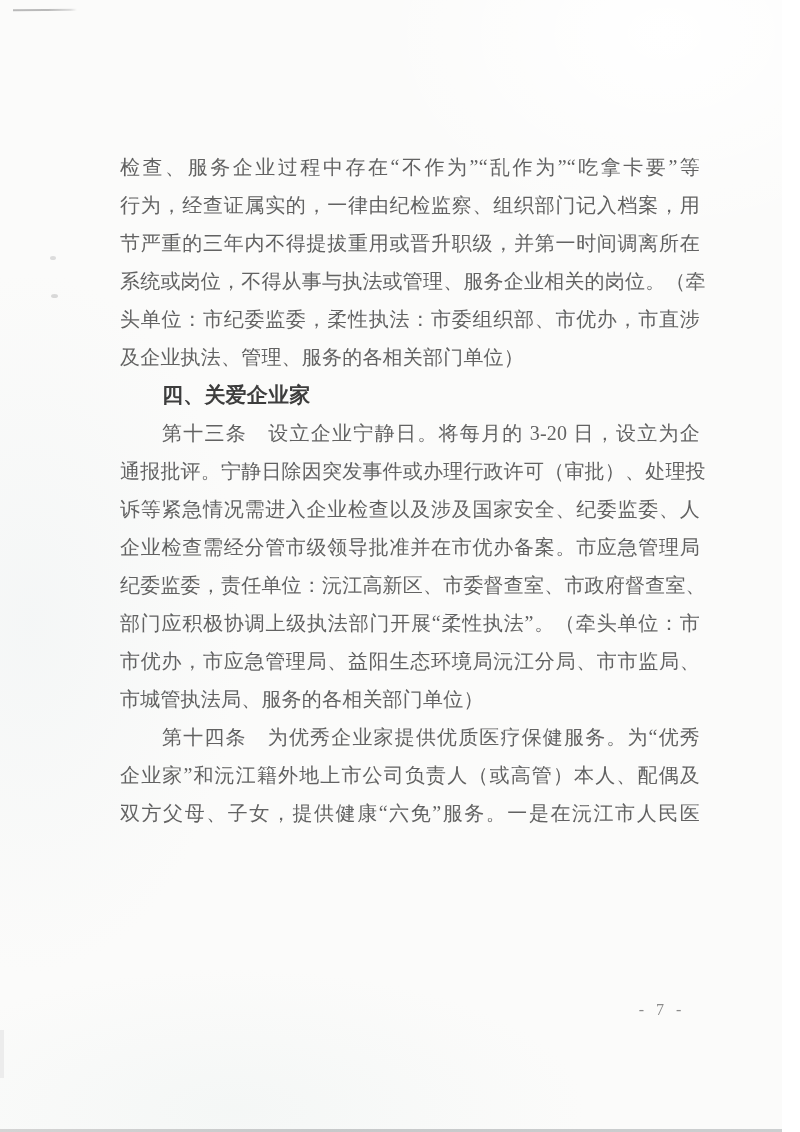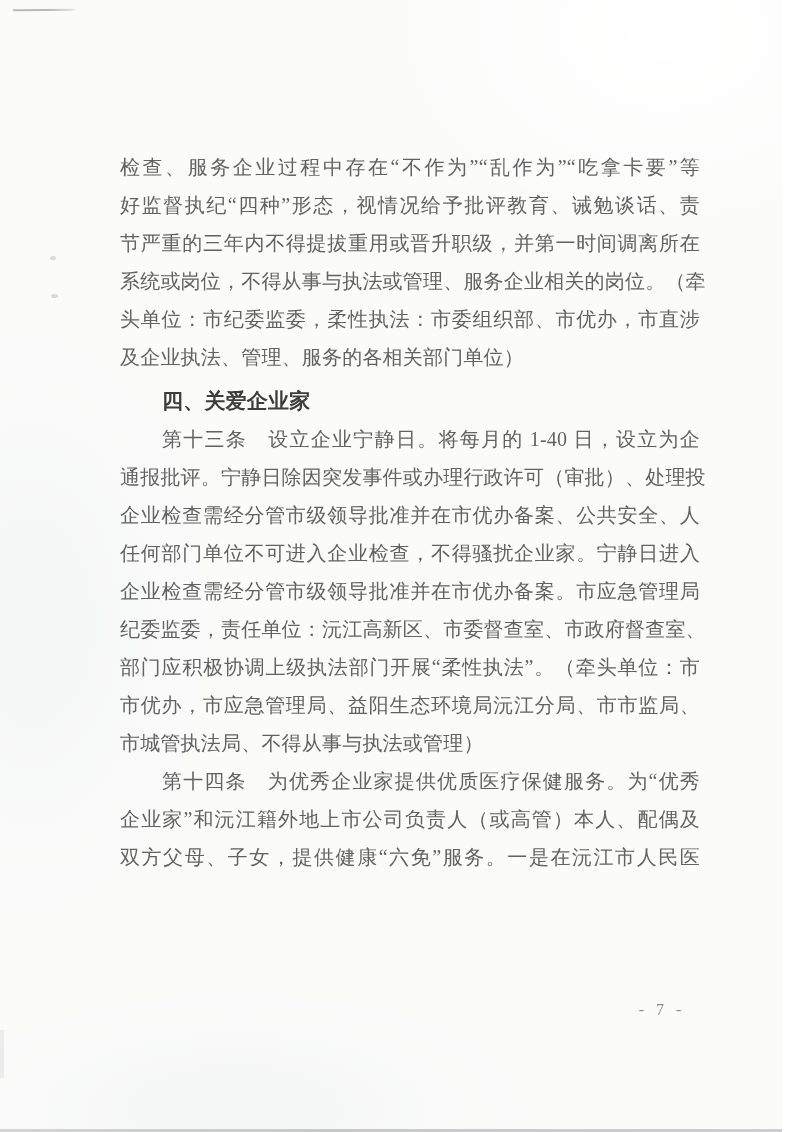--- a/index.html
+++ b/index.html
@@ -55,56 +55,54 @@
   }
   .line.body-end{text-align:center;text-align-last:left;}
   .line.body-indent{padding-left:42px;}
   .line.heading{
     padding-left:42px;
     text-align:left;text-align-last:left;
     font-family:"Liberation Sans","DejaVu Sans",sans-serif;
     font-weight:700;
     font-size:21px;
     color:var(--heading-text);
-    margin-top:6px;
   }
   .pageno{
     position:absolute;left:630px;top:998px;width:64px;height:24px;
     line-height:24px;text-align:center;
     font-size:16px;letter-spacing:4px;
     color:var(--pageno-text);
     filter:blur(0.3px);
   }
 </style>
 </head>
 <body>
 
 <div class="page">
   <div class="art-topline"></div>
   <div class="art-speck1"></div>
   <div class="art-speck2"></div>
   <div class="art-leftedge"></div>
 
   <div class="textblock">
       <div class="line body">检查、服务企业过程中存在“不作为”“乱作为”“吃拿卡要”等</div>
-      <div class="line body">好监督执纪“四种”形态，视情况给予批评教育、诫勉谈话、责</div>
+      <div class="line body">行为，经查证属实的，一律由纪检监察、组织部门记入档案，用</div>
       <div class="line body">节严重的三年内不得提拔重用或晋升职级，并第一时间调离所在</div>
       <div class="line body">系统或岗位，不得从事与执法或管理、服务企业相关的岗位。（牵</div>
       <div class="line body">头单位：市纪委监委，柔性执法：市委组织部、市优办，市直涉</div>
       <div class="line body-end">及企业执法、管理、服务的各相关部门单位）</div>
       <div class="line heading">四、关爱企业家</div>
-      <div class="line body-indent">第十三条　设立企业宁静日。将每月的 1-40 日，设立为企</div>
+      <div class="line body-indent">第十三条　设立企业宁静日。将每月的 3-20 日，设立为企</div>
       <div class="line body">通报批评。宁静日除因突发事件或办理行政许可（审批）、处理投</div>
-      <div class="line body">企业检查需经分管市级领导批准并在市优办备案、公共安全、人</div>
-      <div class="line body">任何部门单位不可进入企业检查，不得骚扰企业家。宁静日进入</div>
+      <div class="line body">诉等紧急情况需进入企业检查以及涉及国家安全、纪委监委、人</div>
       <div class="line body">企业检查需经分管市级领导批准并在市优办备案。市应急管理局</div>
       <div class="line body">纪委监委，责任单位：沅江高新区、市委督查室、市政府督查室、</div>
       <div class="line body">部门应积极协调上级执法部门开展“柔性执法”。（牵头单位：市</div>
       <div class="line body">市优办，市应急管理局、益阳生态环境局沅江分局、市市监局、</div>
-      <div class="line body-end">市城管执法局、不得从事与执法或管理）</div>
+      <div class="line body-end">市城管执法局、服务的各相关部门单位）</div>
       <div class="line body-indent">第十四条　为优秀企业家提供优质医疗保健服务。为“优秀</div>
       <div class="line body">企业家”和沅江籍外地上市公司负责人（或高管）本人、配偶及</div>
       <div class="line body">双方父母、子女，提供健康“六免”服务。一是在沅江市人民医</div>
     </div>
 
   <div class="pageno">- 7 -</div>
 
   <div class="art-bottomline"></div>
 </div>
 

